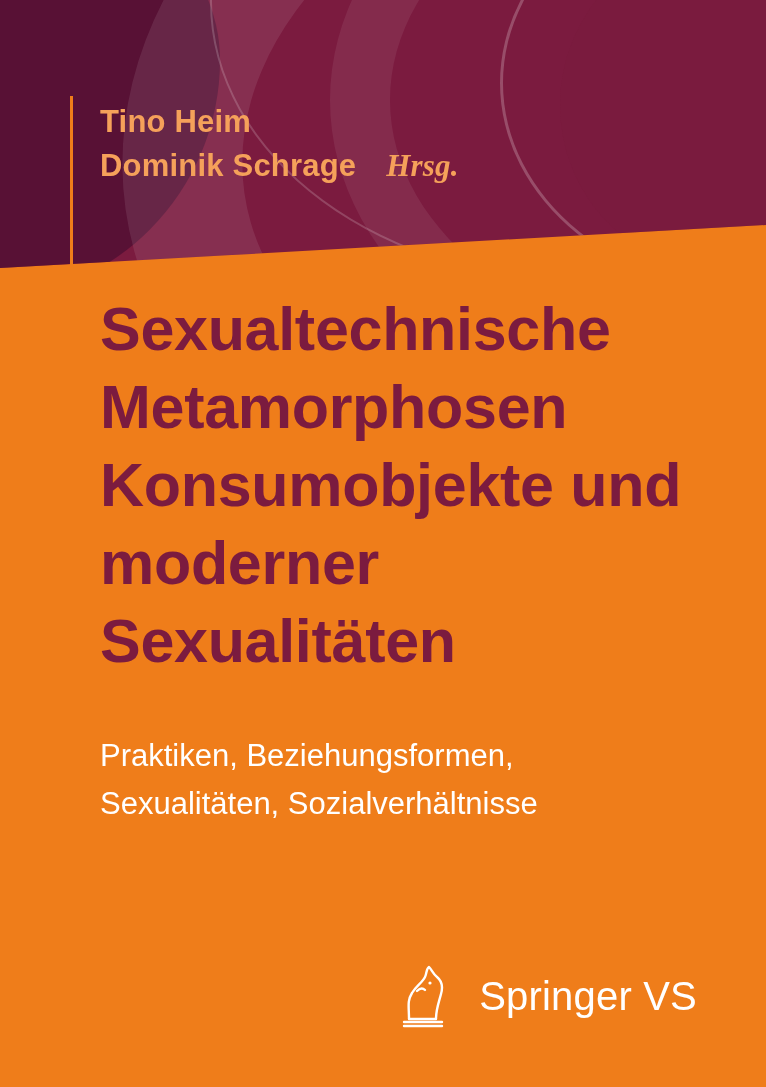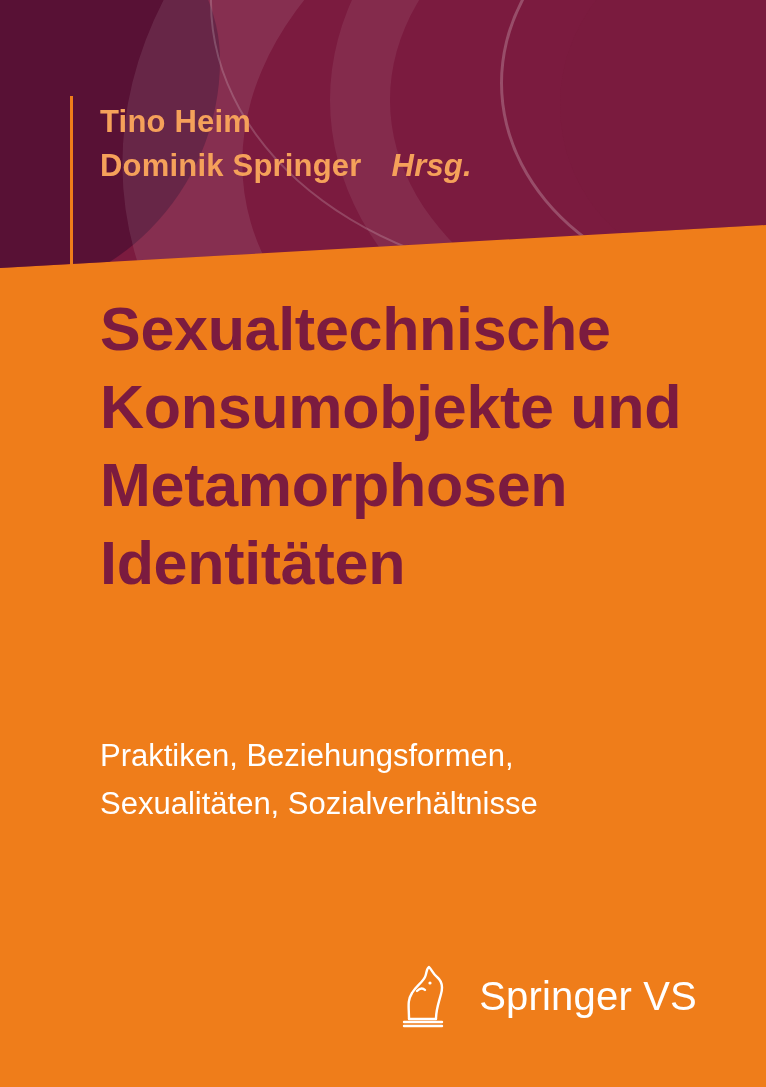--- a/index.html
+++ b/index.html
@@ -110,20 +110,21 @@
     letter-spacing: 0.2px;
     white-space: nowrap;
   }
   .editors .line {
     display: block;
   }
   .hrsg {
     font-style: italic;
     font-weight: 600;
     margin-left: 30px;
+    font-family: Liberation Serif, serif;
   }
 
   
   .title {
     position: absolute;
     left: 100px;
     top: 290px;
     width: 640px;
     color: #7b1b3f;
     font-size: 61px;
@@ -185,29 +186,30 @@
     <div class="swoosh swoosh-b"></div>
     <div class="swoosh swoosh-c"></div>
     <div class="swoosh swoosh-d"></div>
   </div>
 
   <div class="rule"></div>
 
   <div class="editors">
     <span class="line">Tino Heim</span>
     <span class="line">
-      <span>Dominik Springer</span><span class="hrsg">Hrsg.</span>
+      <span>Dominik Schrage</span><span class="hrsg">Hrsg.</span>
     </span>
   </div>
 
   <div class="title">
     <span class="tline">Sexualtechnische</span>
+    <span class="tline">Metamorphosen</span>
     <span class="tline">Konsumobjekte und</span>
-    <span class="tline">Metamorphosen</span>
-    <span class="tline">Identitäten</span>
+    <span class="tline">moderner</span>
+    <span class="tline">Sexualitäten</span>
   </div>
 
   <div class="subtitle">
     <span class="sline">Praktiken, Beziehungsformen,</span>
     <span class="sline">Sexualitäten, Sozialverhältnisse</span>
   </div>
 
   <div class="logo">
     <svg class="logo-mark" viewBox="0 0 56 66" aria-hidden="true">
       <g fill="none" stroke="#ffffff" stroke-width="2.4" stroke-linejoin="round" stroke-linecap="round">

